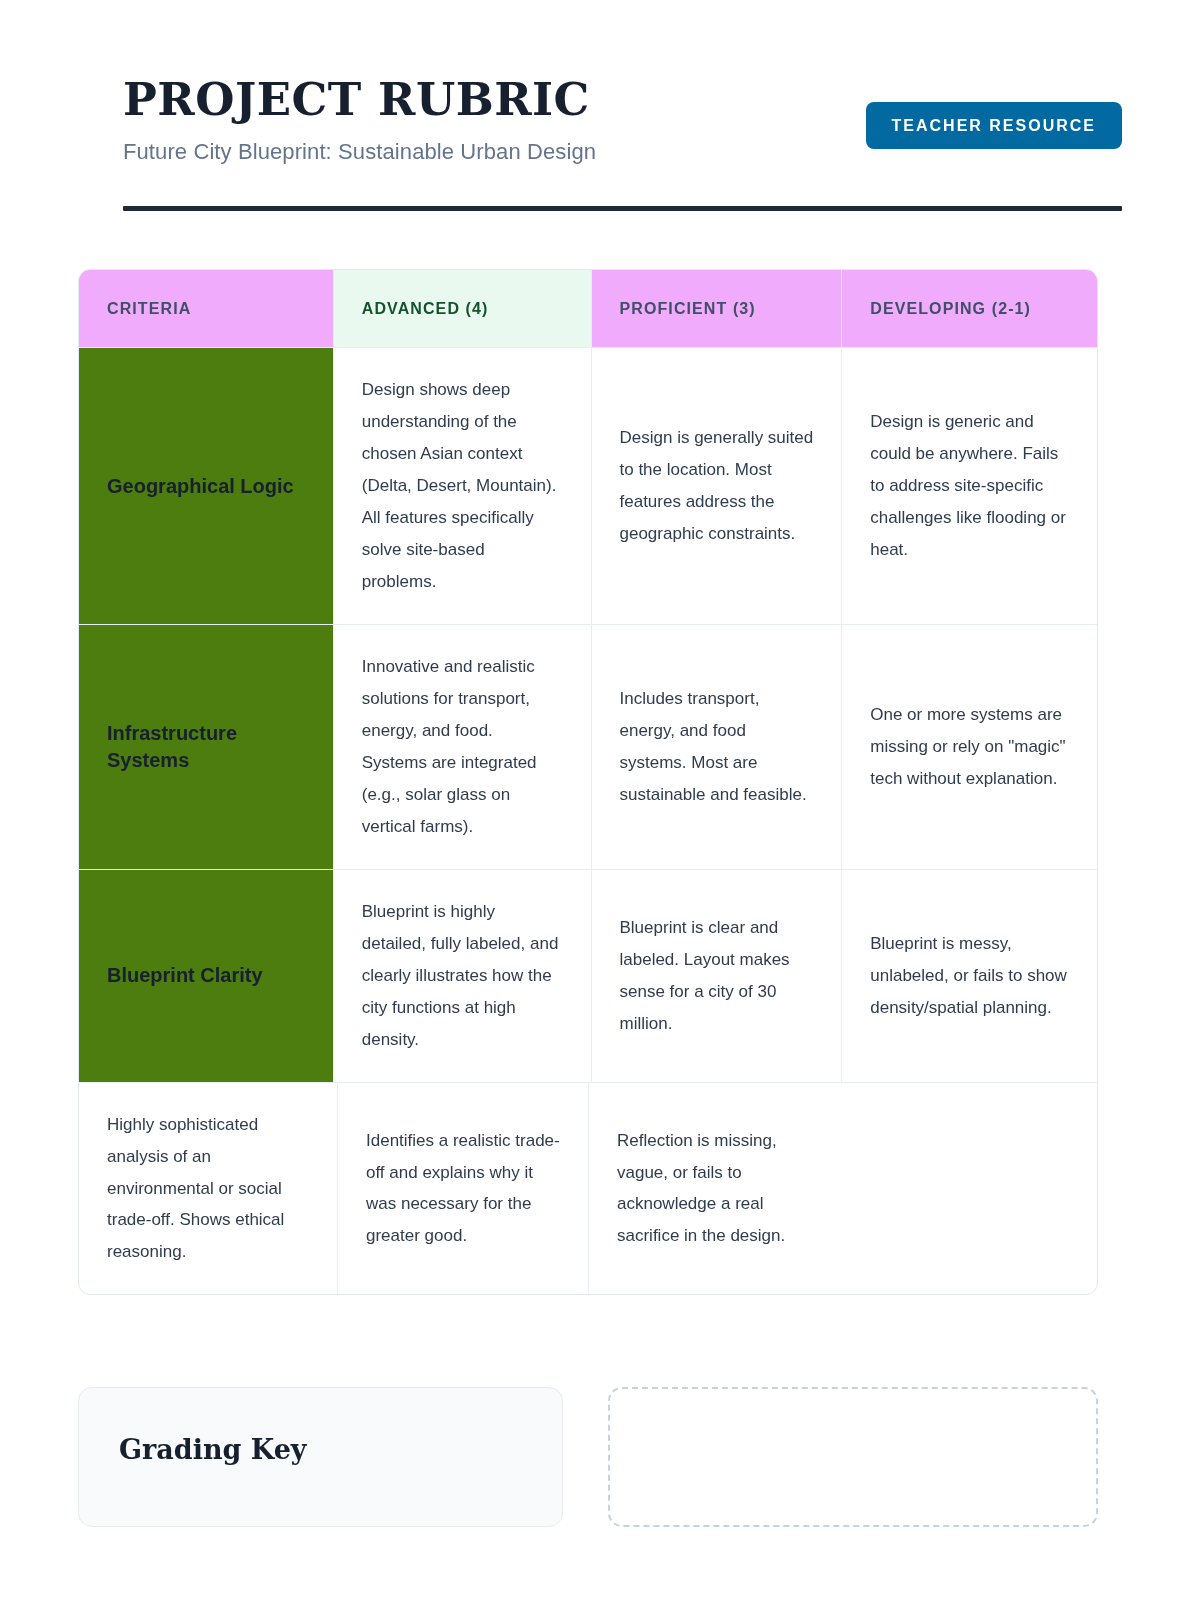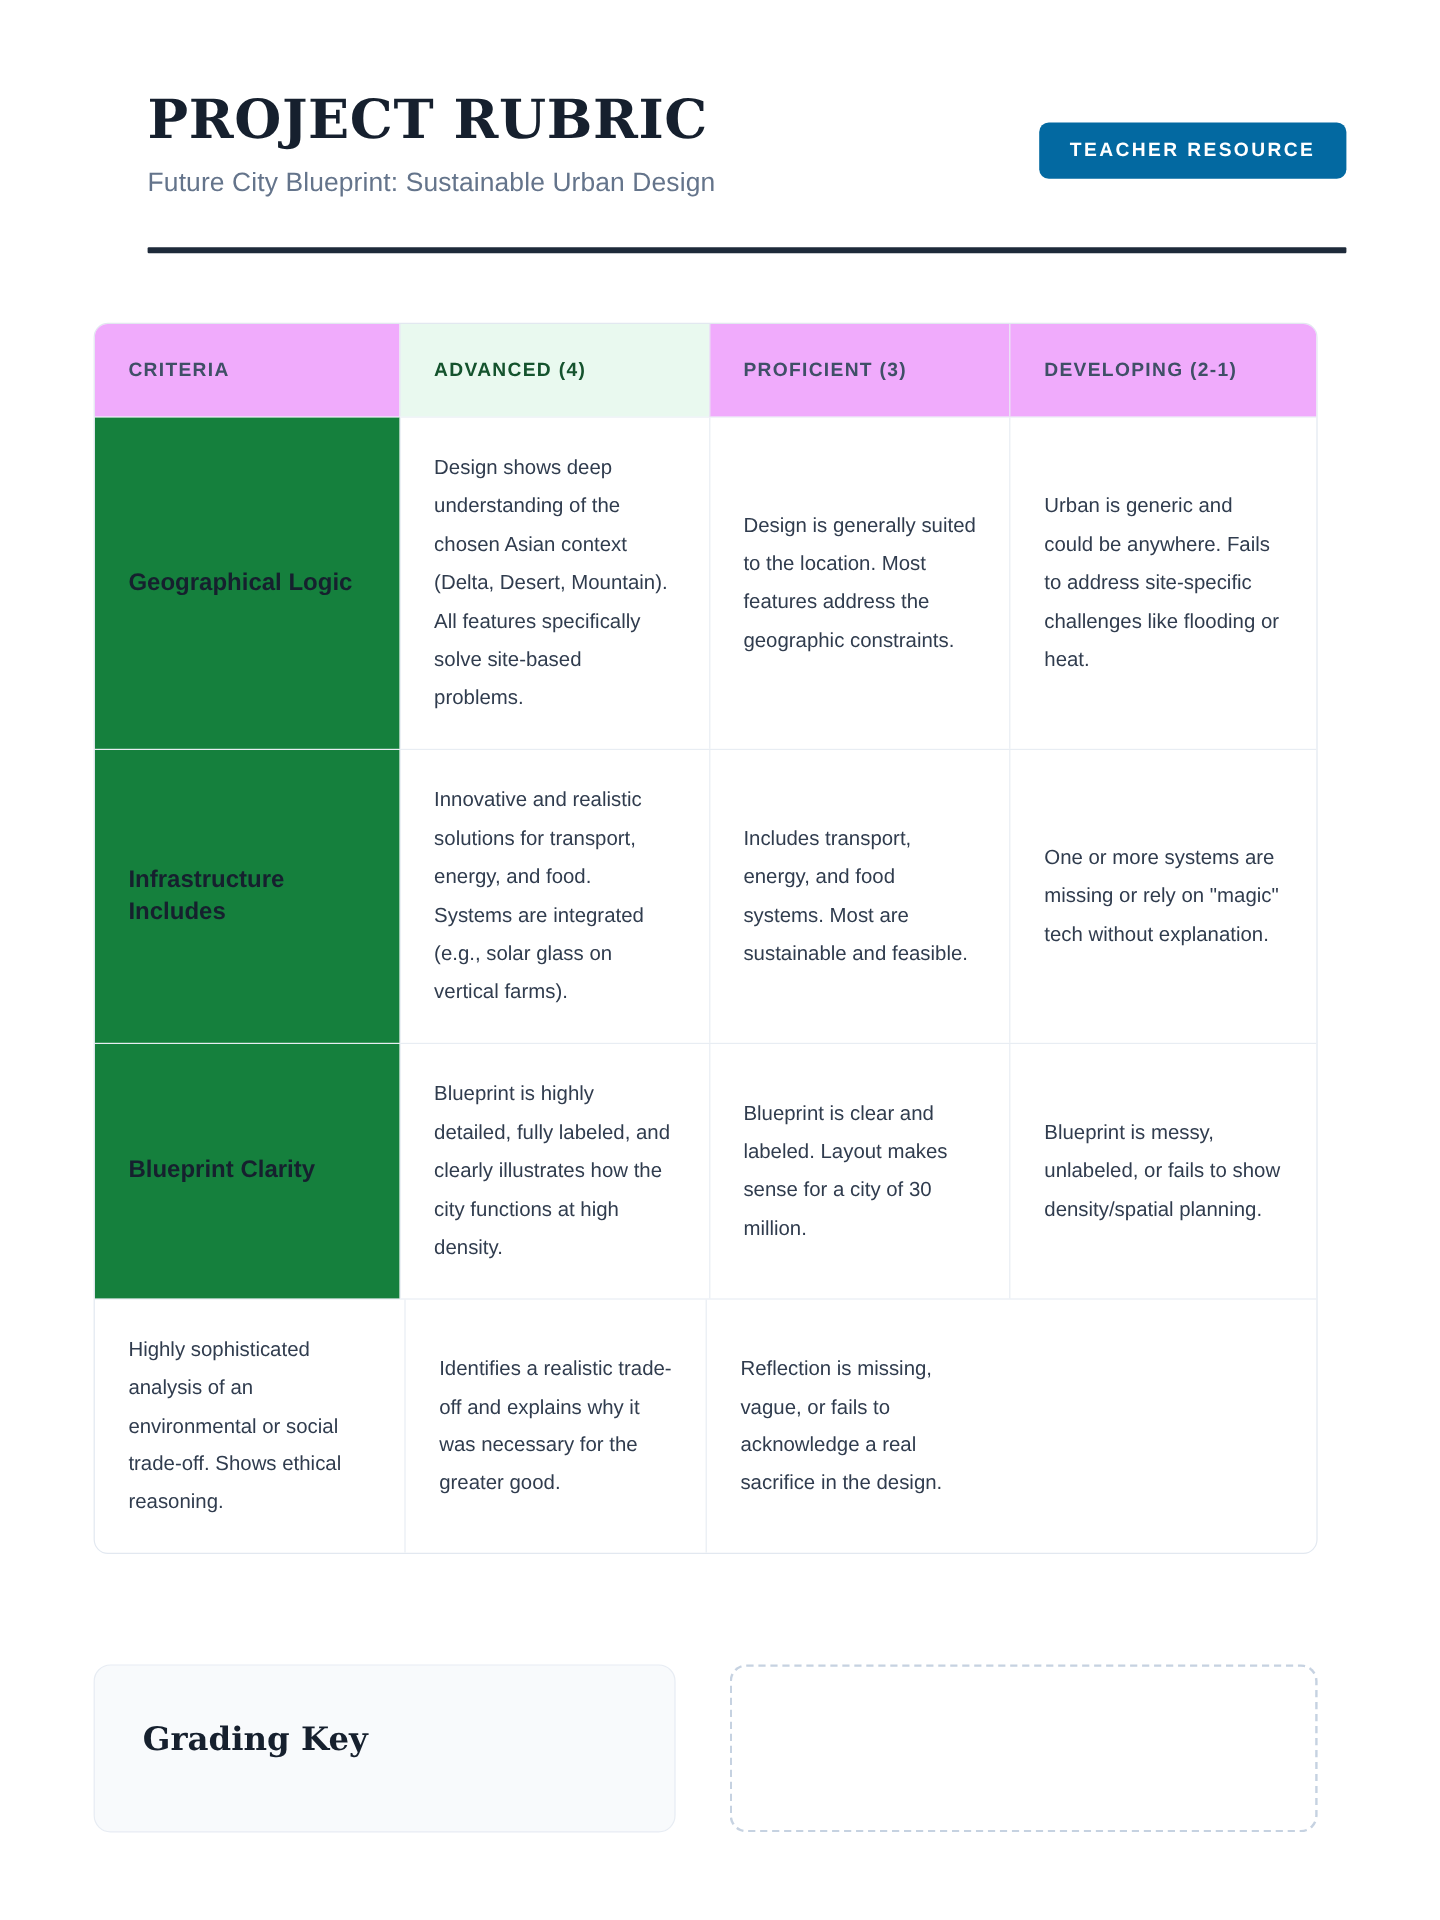--- a/index.html
+++ b/index.html
@@ -116,21 +116,21 @@
   .head-label {
     font-size: 16px;
     font-weight: 700;
     letter-spacing: 1.1px;
     color: #3f4f66;
     line-height: 1.2;
   }
   .head-label.accent { color: #14532d; }
 
   
-  .r-body .col-criteria { background: #15803d; }
+  .r-body .col-criteria { background: #4d7c0f; }
 
   .criteria-name {
     font-size: 20px;
     font-weight: 700;
     color: #16202e;
     line-height: 1.35;
   }
 
   .cell-text {
     font-size: 17px;
@@ -208,27 +208,27 @@
       <div class="r-cell col-criteria">
         <span class="criteria-name">Geographical Logic</span>
       </div>
       <div class="r-cell col-adv">
         <span class="cell-text">Design shows deep understanding of the chosen Asian context (Delta, Desert, Mountain). All features specifically solve site-based problems.</span>
       </div>
       <div class="r-cell col-pro">
         <span class="cell-text">Design is generally suited to the location. Most features address the geographic constraints.</span>
       </div>
       <div class="r-cell col-dev">
-        <span class="cell-text">Urban is generic and could be anywhere. Fails to address site-specific challenges like flooding or heat.</span>
-      </div>
-    </div>
-
-    <div class="r-row r-body">
-      <div class="r-cell col-criteria">
-        <span class="criteria-name">Infrastructure Includes</span>
+        <span class="cell-text">Design is generic and could be anywhere. Fails to address site-specific challenges like flooding or heat.</span>
+      </div>
+    </div>
+
+    <div class="r-row r-body">
+      <div class="r-cell col-criteria">
+        <span class="criteria-name">Infrastructure Systems</span>
       </div>
       <div class="r-cell col-adv">
         <span class="cell-text">Innovative and realistic solutions for transport, energy, and food. Systems are integrated (e.g., solar glass on vertical farms).</span>
       </div>
       <div class="r-cell col-pro">
         <span class="cell-text">Includes transport, energy, and food systems. Most are sustainable and feasible.</span>
       </div>
       <div class="r-cell col-dev">
         <span class="cell-text">One or more systems are missing or rely on "magic" tech without explanation.</span>
       </div>

